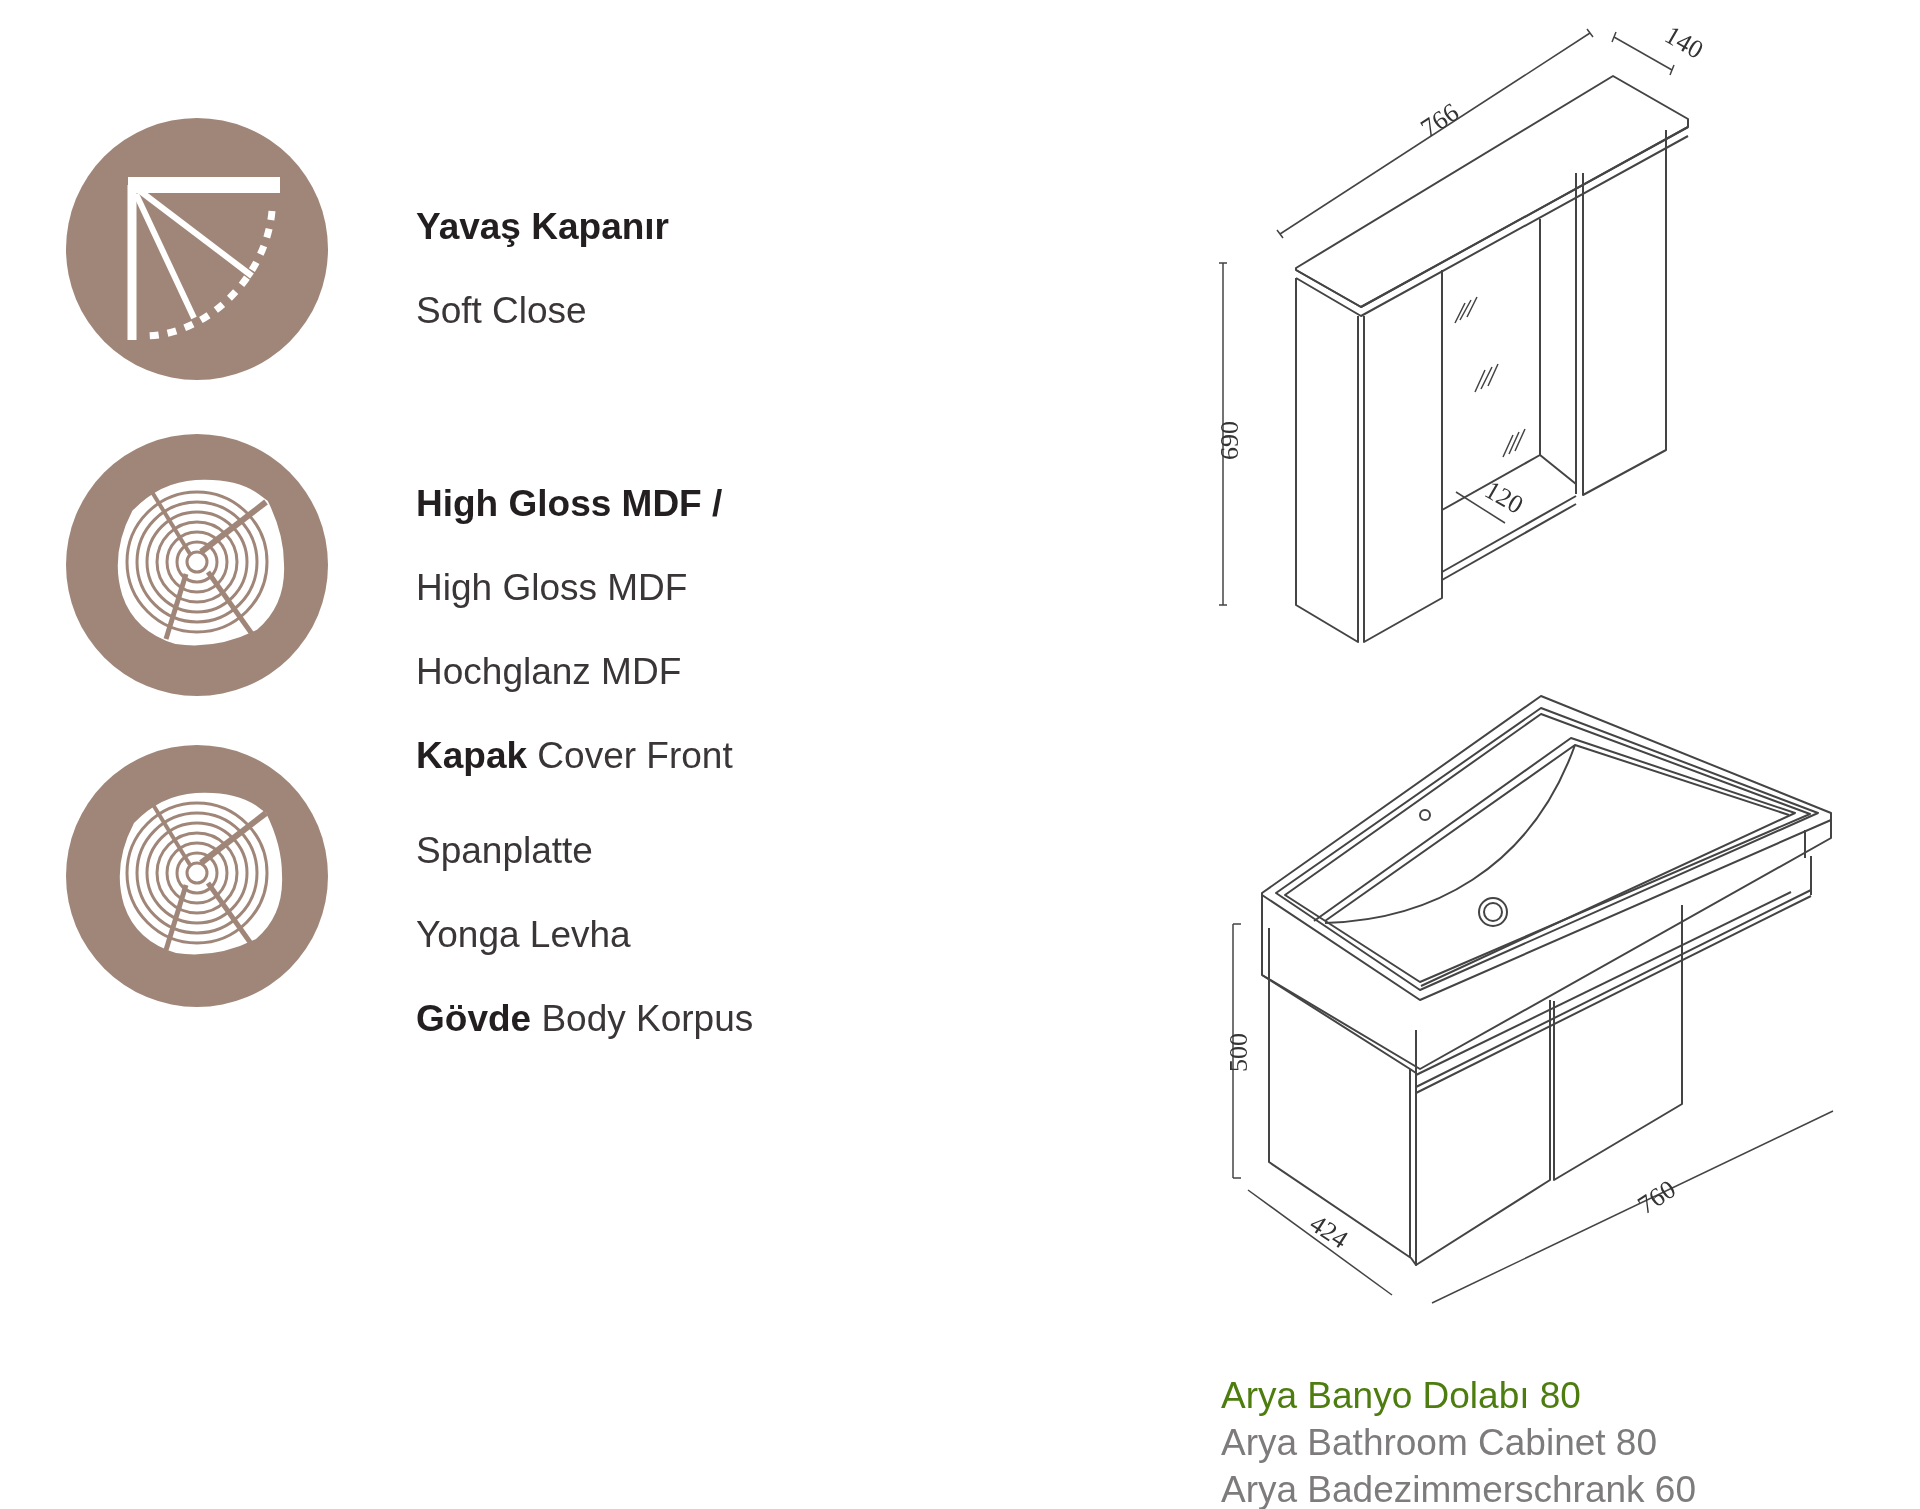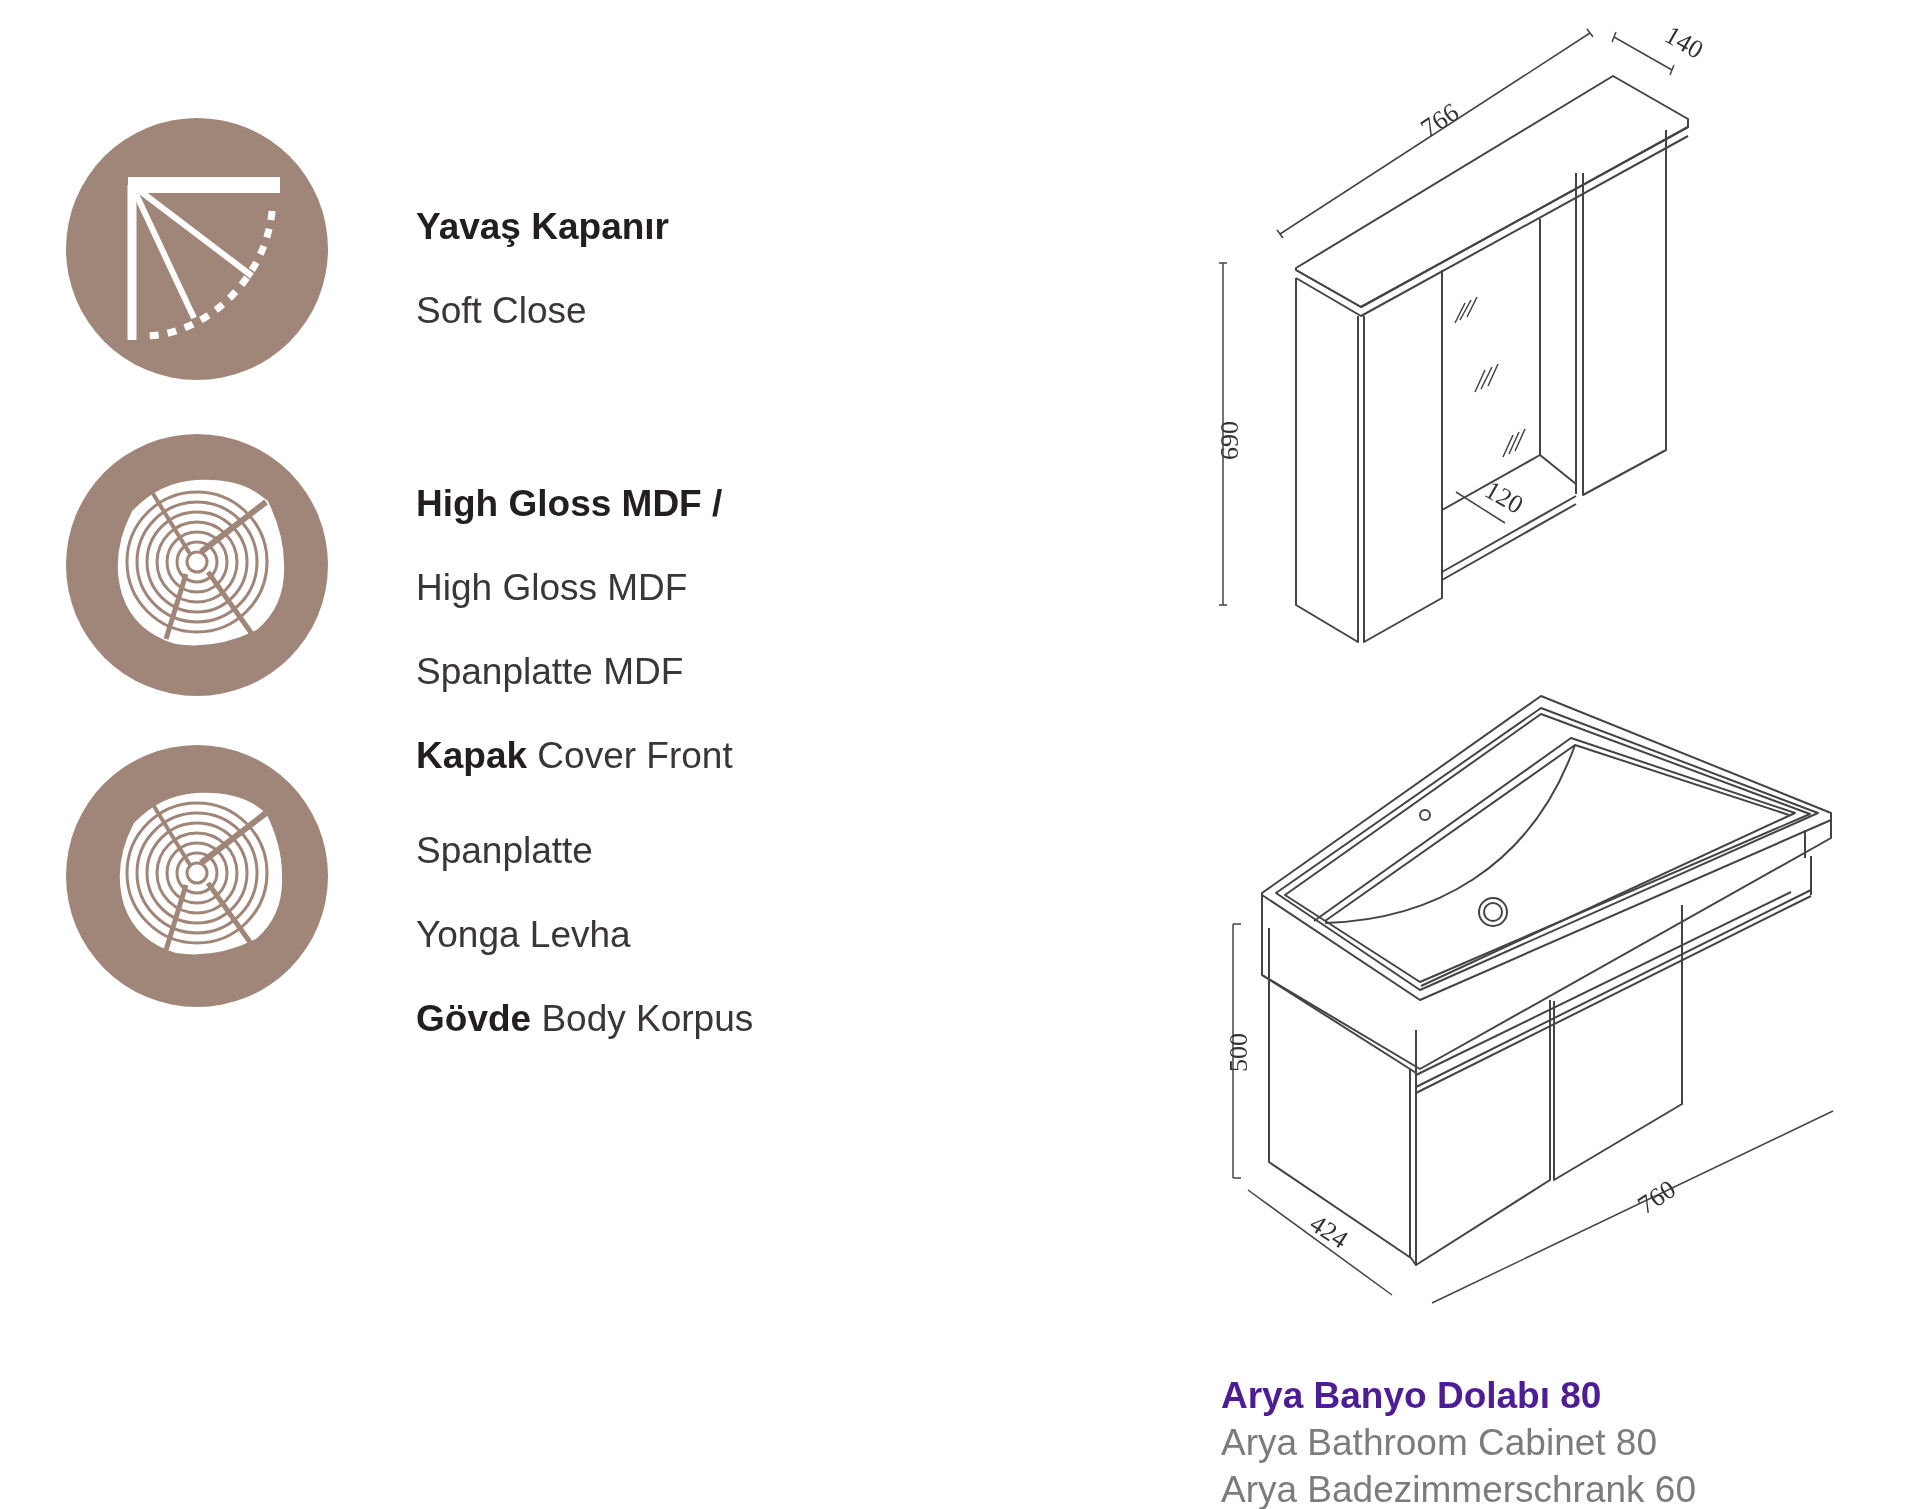--- a/index.html
+++ b/index.html
@@ -5,21 +5,21 @@
   html,body{margin:0;padding:0;background:#fff;}
   body{width:1920px;height:1509px;position:relative;overflow:hidden;font-family:"Liberation Sans",sans-serif;}
   .feature-icon{position:absolute;left:66px;width:262px;height:262px;border-radius:50%;background:#a08679;}
   .feature-icon svg{position:absolute;left:0;top:0;width:262px;height:262px;}
   .feature-text{position:absolute;left:416px;color:#231f20;font-size:37px;line-height:47px;}
   .feature-text .t{font-weight:700;display:block;}
   .feature-text .l{font-weight:400;display:block;color:#3a3536;margin-top:37px;}
   .feature-text .b{font-weight:700;color:#231f20;}
   #drawing{position:absolute;left:0;top:0;width:1920px;height:1509px;}
   .caption{position:absolute;left:1221px;top:1372px;color:#7d7b7c;font-size:37px;line-height:47px;}
-  .caption .t{font-weight:700;display:block;color:#4c1d95;}
+  .caption .t{font-weight:400;display:block;color:#4d7c0f;}
   .caption .l{display:block;}
   .dim{font-family:"Liberation Serif",serif;font-size:26px;fill:#333;}
 </style>
 </head>
 <body>
 
 <div class="feature-icon" style="top:118px">
   <svg viewBox="0 0 262 262">
     <g stroke="#fff" fill="none" stroke-linecap="butt">
       <path d="M62 67 H214" stroke-width="16"></path>
@@ -51,21 +51,21 @@
       <path d="M135 118 L200 68" stroke-width="6"></path>
       <path d="M124 120 L86 58" stroke-width="4"></path>
       <path d="M120 140 L100 205" stroke-width="5"></path>
       <path d="M142 138 L186 200" stroke-width="5"></path>
     </g>
   </svg>
 </div>
 <div class="feature-text" style="top:480px">
   <span class="t">High Gloss MDF /</span>
   <span class="l">High Gloss MDF</span>
-  <span class="l">Spanplatte MDF</span>
+  <span class="l">Hochglanz MDF</span>
   <span class="l"><span class="b">Kapak</span> <span>Cover Front</span></span>
 </div>
 
 <div class="feature-icon" style="top:745px">
   <svg viewBox="0 0 262 262">
     <path d="M68 78 Q95 50 130 48 Q170 46 192 62 L200 68 Q216 100 216 130 Q218 170 190 194 Q150 214 110 208 Q70 196 58 160 Q46 120 68 78 Z" fill="#fff"></path>
     <g fill="none" stroke="#a08679" stroke-width="3">
       <circle cx="131" cy="128" r="10"></circle>
       <circle cx="131" cy="128" r="20"></circle>
       <circle cx="131" cy="128" r="30"></circle>

